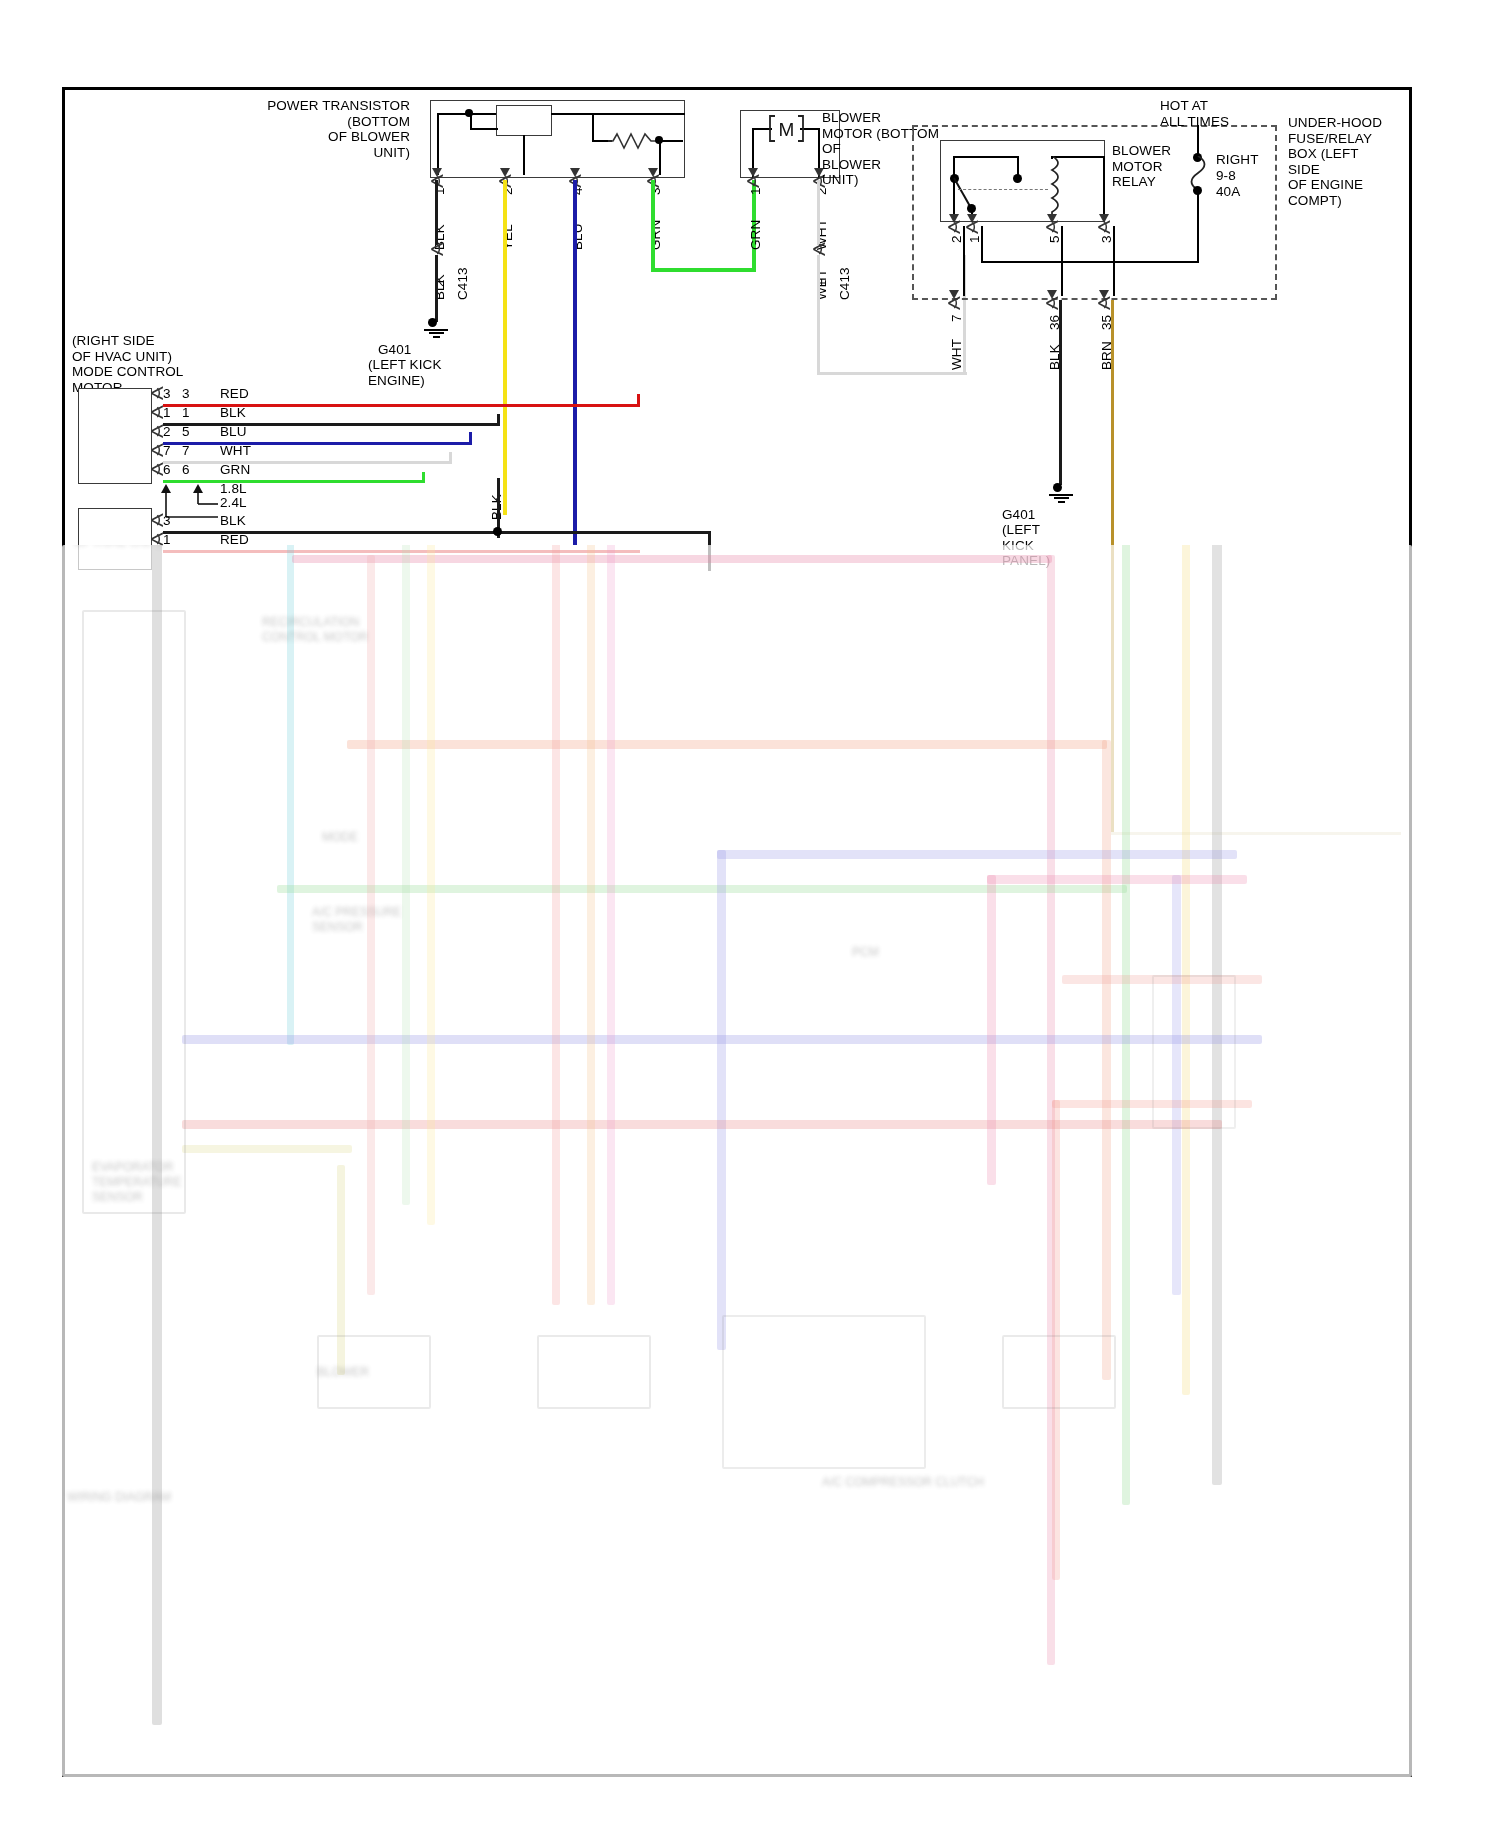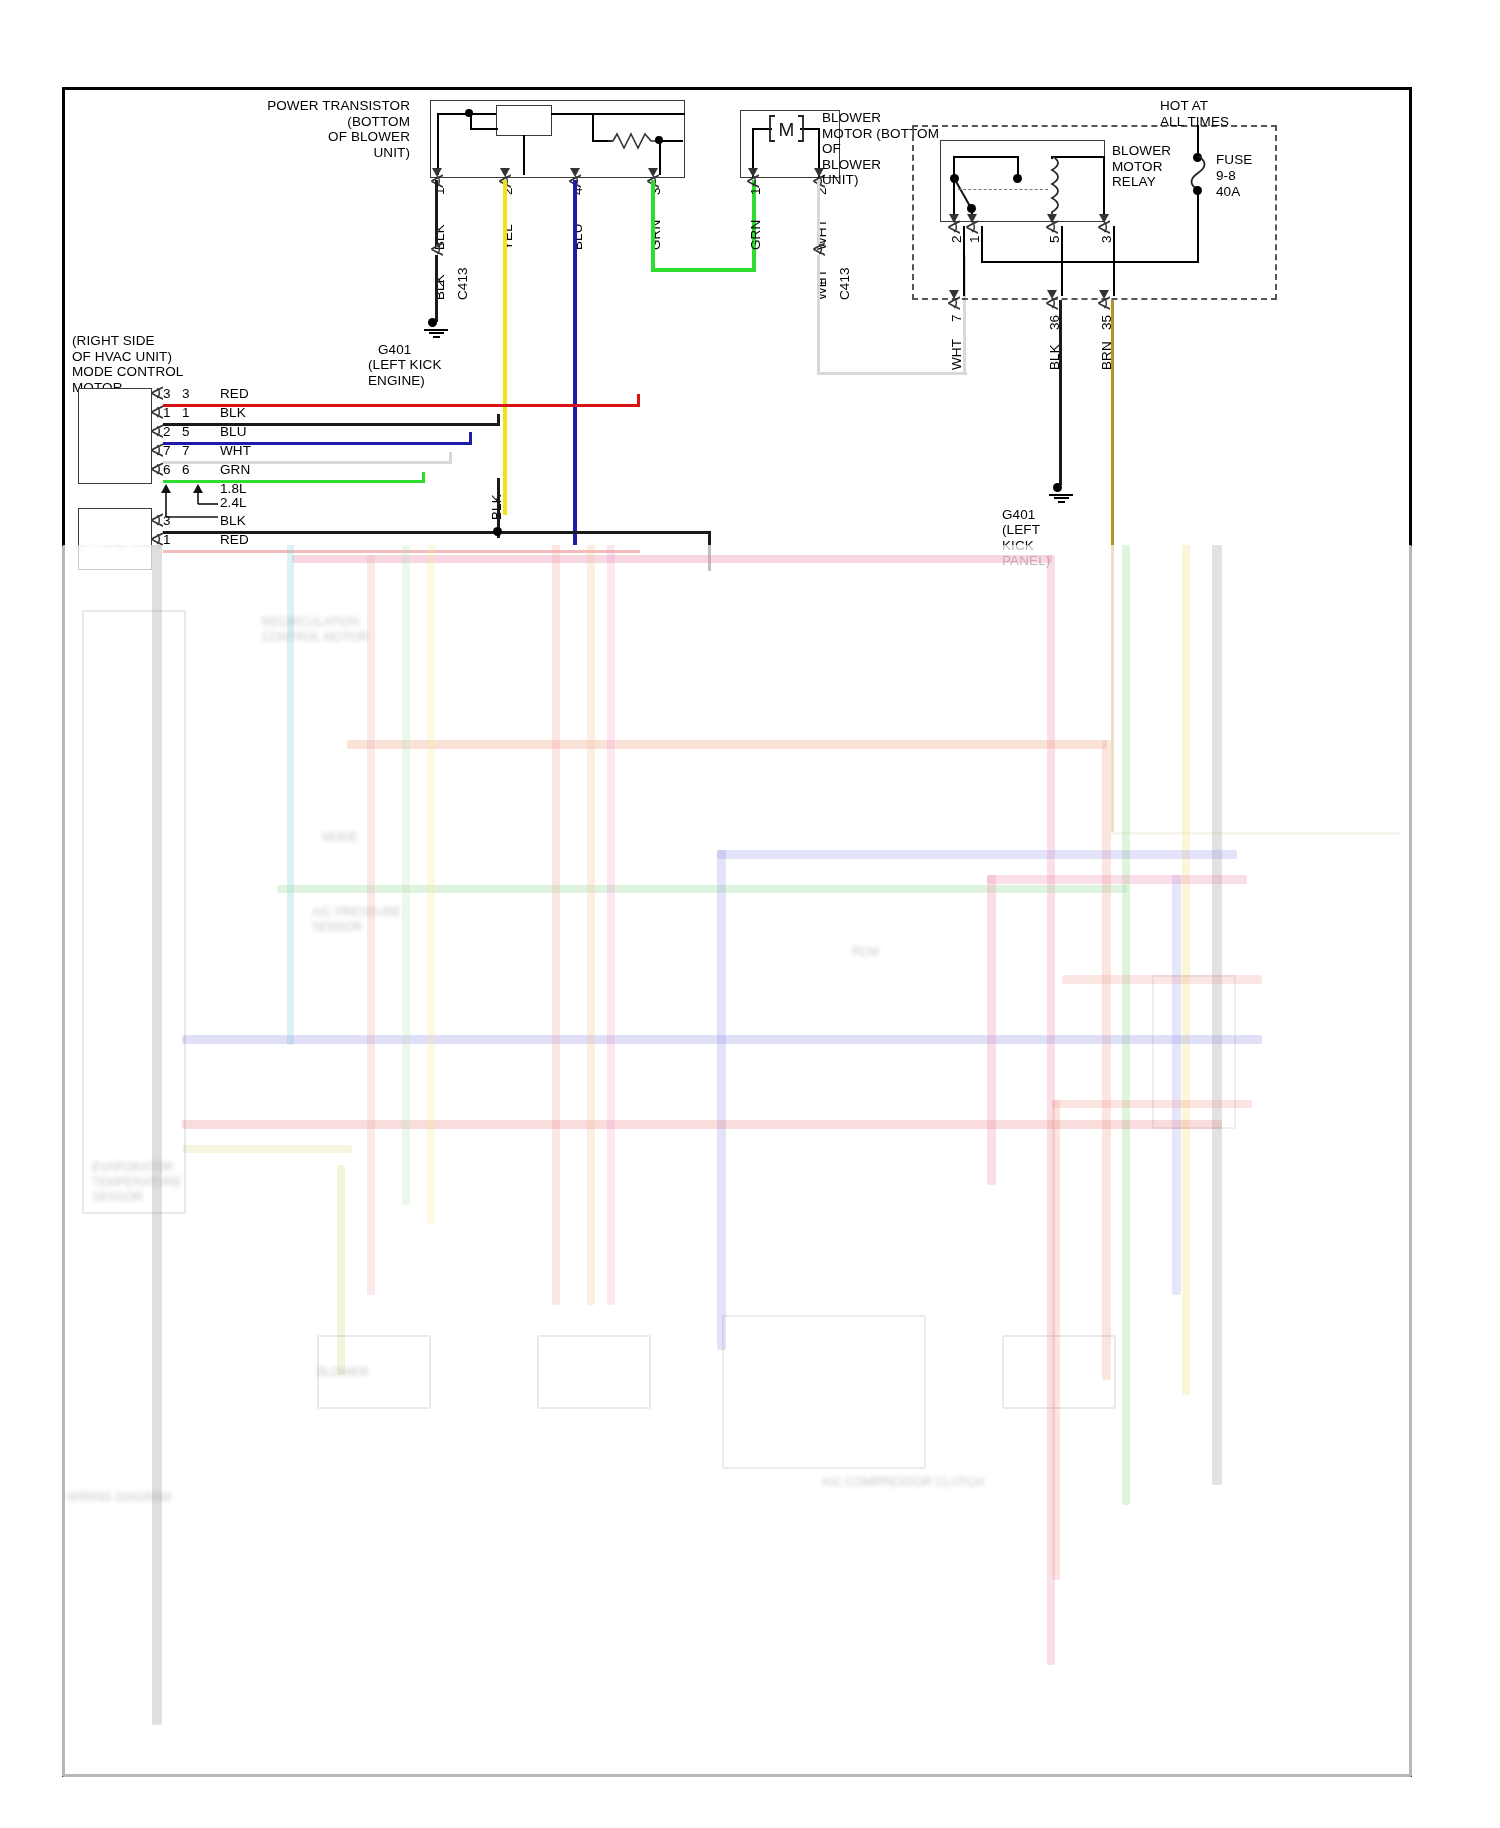--- a/index.html
+++ b/index.html
@@ -138,20 +138,26 @@
   <div class="vlbl" style="left:837px;top:300px;">C413</div>
   <div class="wire" style="left:817px;top:255px;width:3.4px;height:120px;background:#d8d8d8;"></div>
   <div class="wire" style="left:817px;top:372px;width:150px;height:3.4px;background:#d8d8d8;"></div>
   <div class="wire" style="left:963px;top:255px;width:3.4px;height:120px;background:#d8d8d8;"></div>
 
   <div class="dash" style="left:912px;top:125px;width:365px;"></div>
   <div class="dashv" style="left:912px;top:125px;height:175px;"></div>
   <div class="dash" style="left:912px;top:298px;width:365px;"></div>
   <div class="dashv" style="left:1275px;top:125px;height:175px;"></div>
 
+  <div class="lbl" style="left:1288px;top:115px;width:150px;">UNDER-HOOD
+FUSE/RELAY
+BOX (LEFT
+SIDE
+OF ENGINE
+COMPT)</div>
 
   <div class="box" style="left:940px;top:140px;width:165px;height:82px;"></div>
   <div class="lbl" style="left:1112px;top:143px;width:110px;">BLOWER
 MOTOR
 RELAY</div>
 
   <div class="wire" style="left:953px;top:156px;width:66px;height:1.6px;"></div>
   <div class="wire" style="left:953px;top:156px;width:1.6px;height:64px;"></div>
   <div class="wire" style="left:1017px;top:156px;width:1.6px;height:22px;"></div>
   <div class="dot" style="left:1013px;top:174px;"></div>
@@ -194,21 +200,21 @@
 
   <div class="lbl c" style="left:1160px;top:98px;width:135px;">HOT AT
 ALL TIMES</div>
   <div class="wire" style="left:1197px;top:125px;width:1.8px;height:33px;"></div>
   <div class="dot" style="left:1193px;top:153px;"></div>
   <svg style="position:absolute;left:1190px;top:156px;" width="20" height="34">
     <path d="M8,0 q13,8 0,17 q-13,9 0,17" fill="none" stroke="#222" stroke-width="1.8"></path>
   </svg>
   <div class="dot" style="left:1193px;top:186px;"></div>
   <div class="wire" style="left:1197px;top:190px;width:1.8px;height:72px;"></div>
-  <div class="lbl" style="left:1216px;top:152px;width:90px;">FUSE</div>
+  <div class="lbl" style="left:1216px;top:152px;width:90px;">RIGHT</div>
   <div class="lbl" style="left:1216px;top:168px;width:90px;">9-8</div>
   <div class="lbl" style="left:1216px;top:184px;width:90px;">40A</div>
 
   <div class="arrow" style="left:949px;top:290px;"></div>
   <div class="arrow" style="left:1047px;top:290px;"></div>
   <div class="arrow" style="left:1099px;top:290px;"></div>
   <div class="conn" style="left:946px;top:294px;">∢</div>
   <div class="conn" style="left:1044px;top:294px;">∢</div>
   <div class="conn" style="left:1096px;top:294px;">∢</div>
   <div class="vlbl" style="left:949px;top:322px;">7</div>

